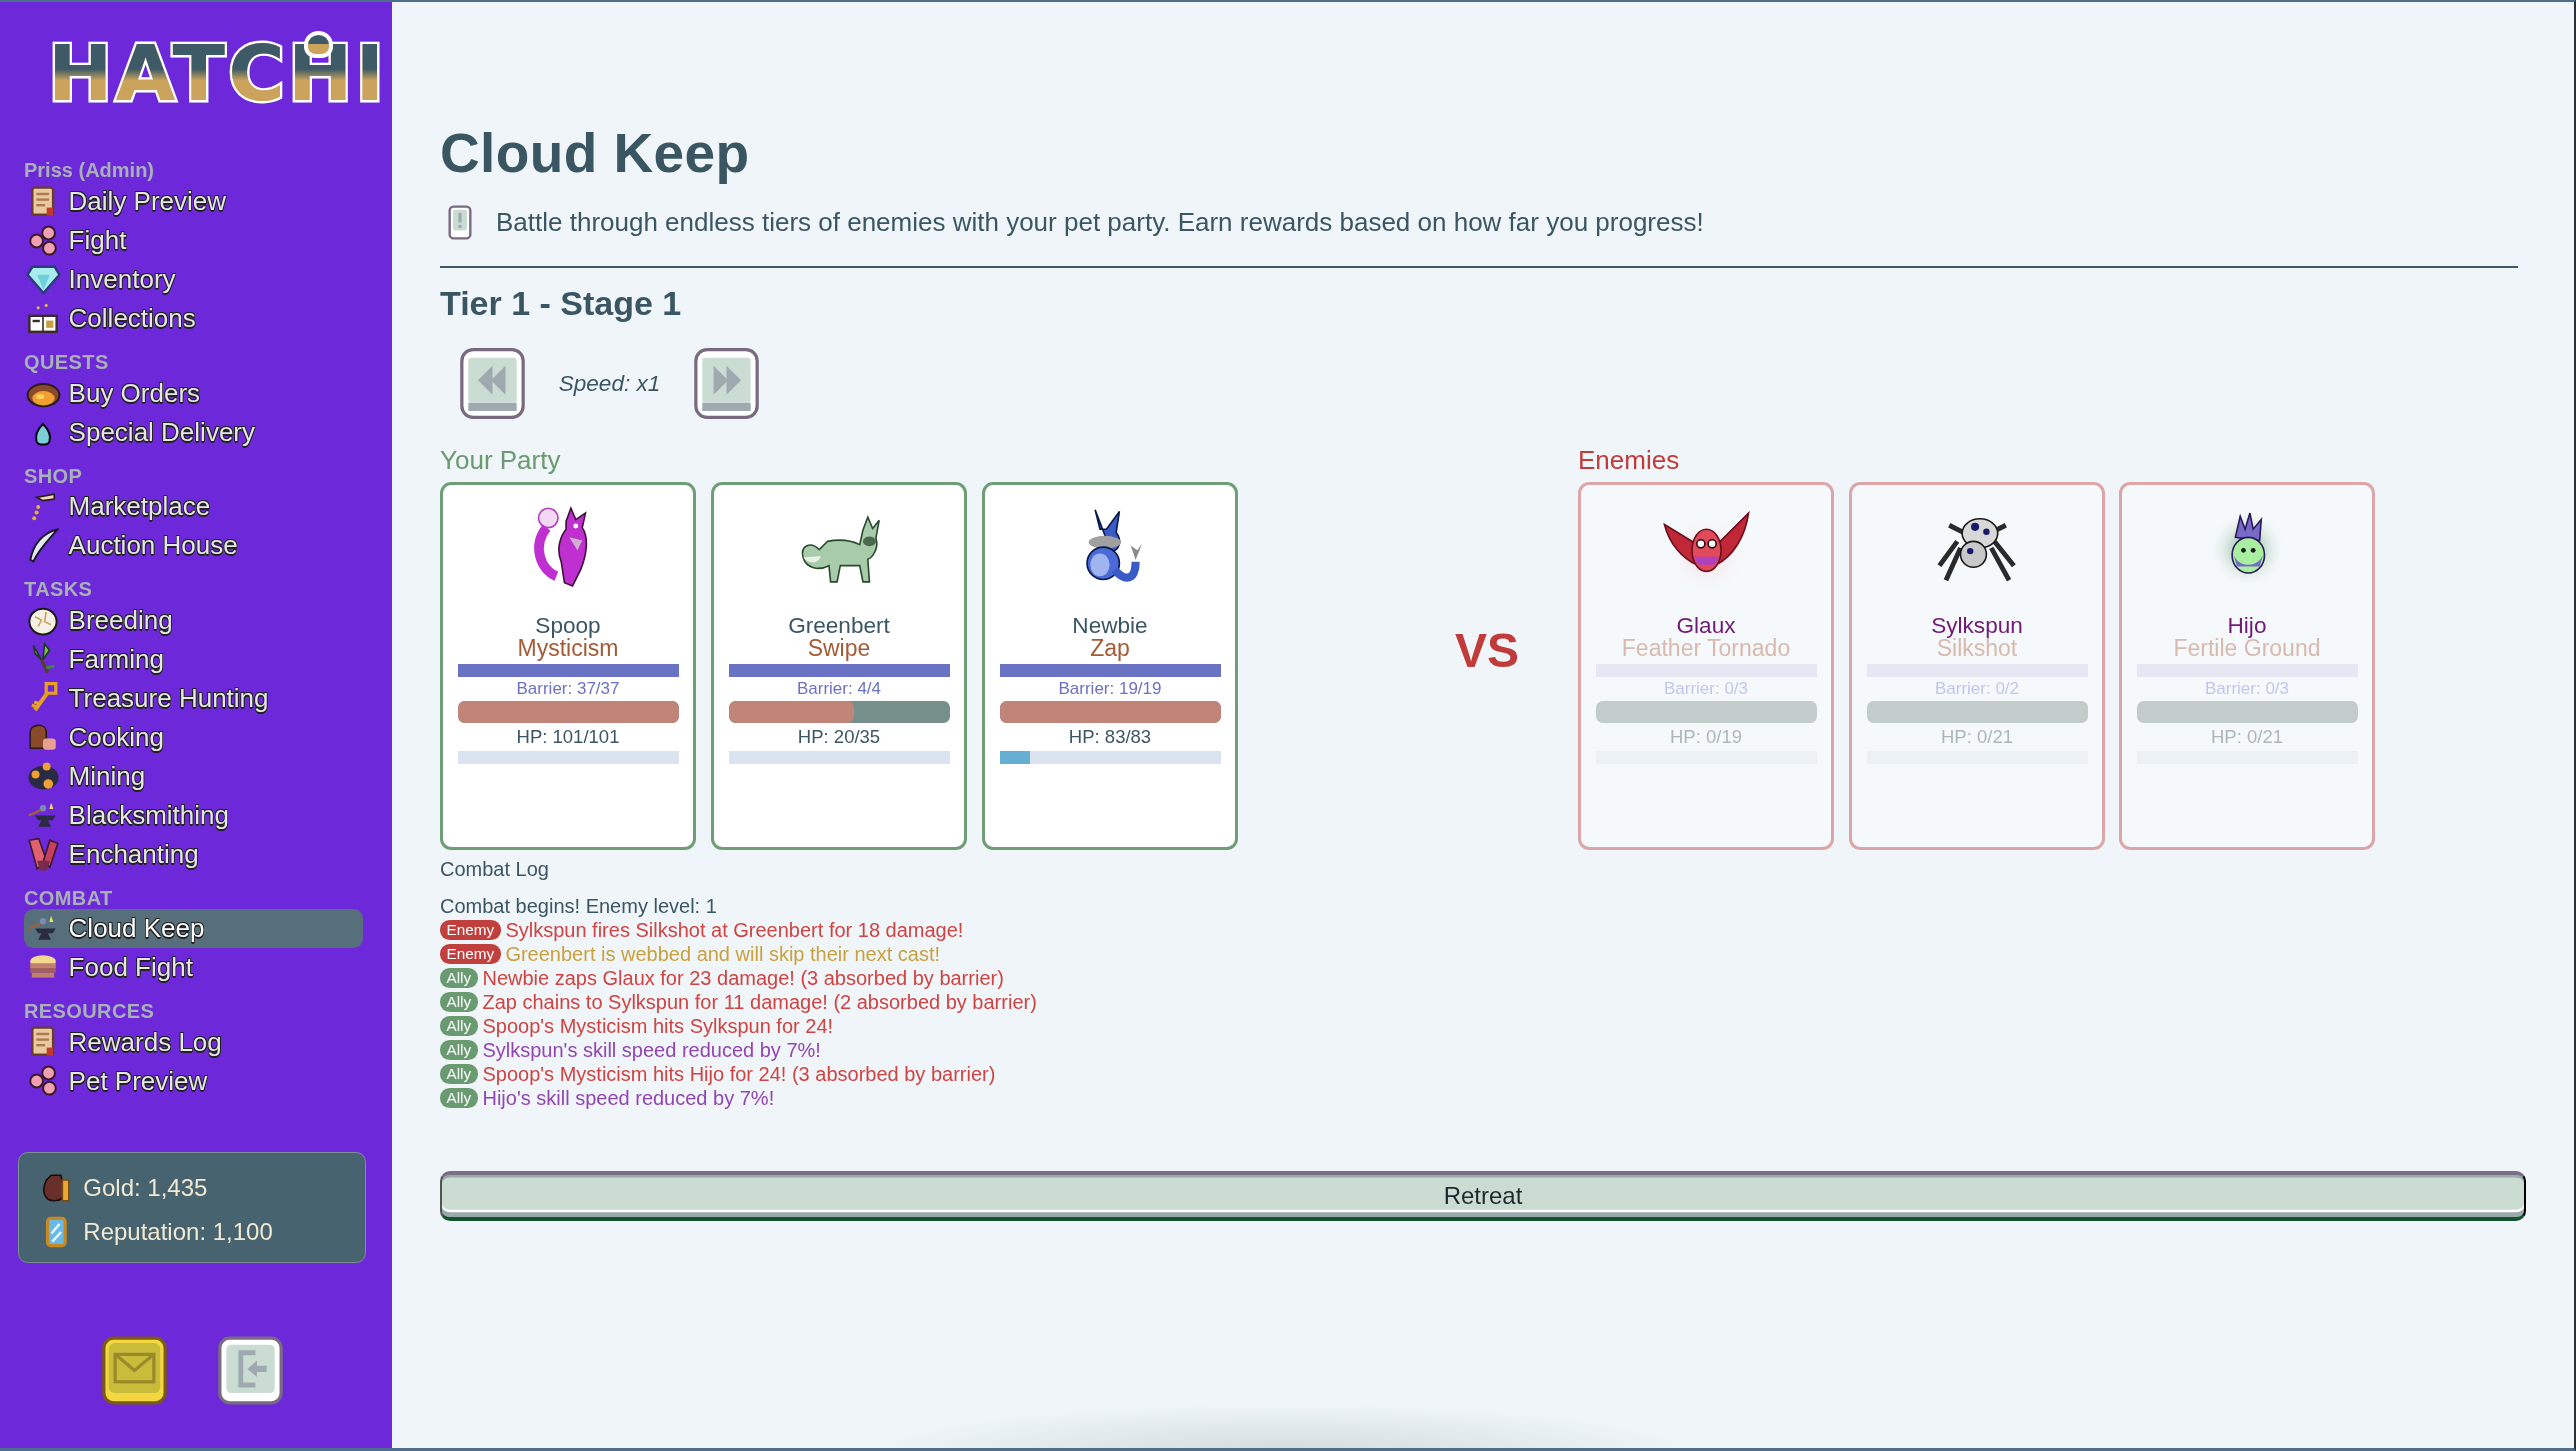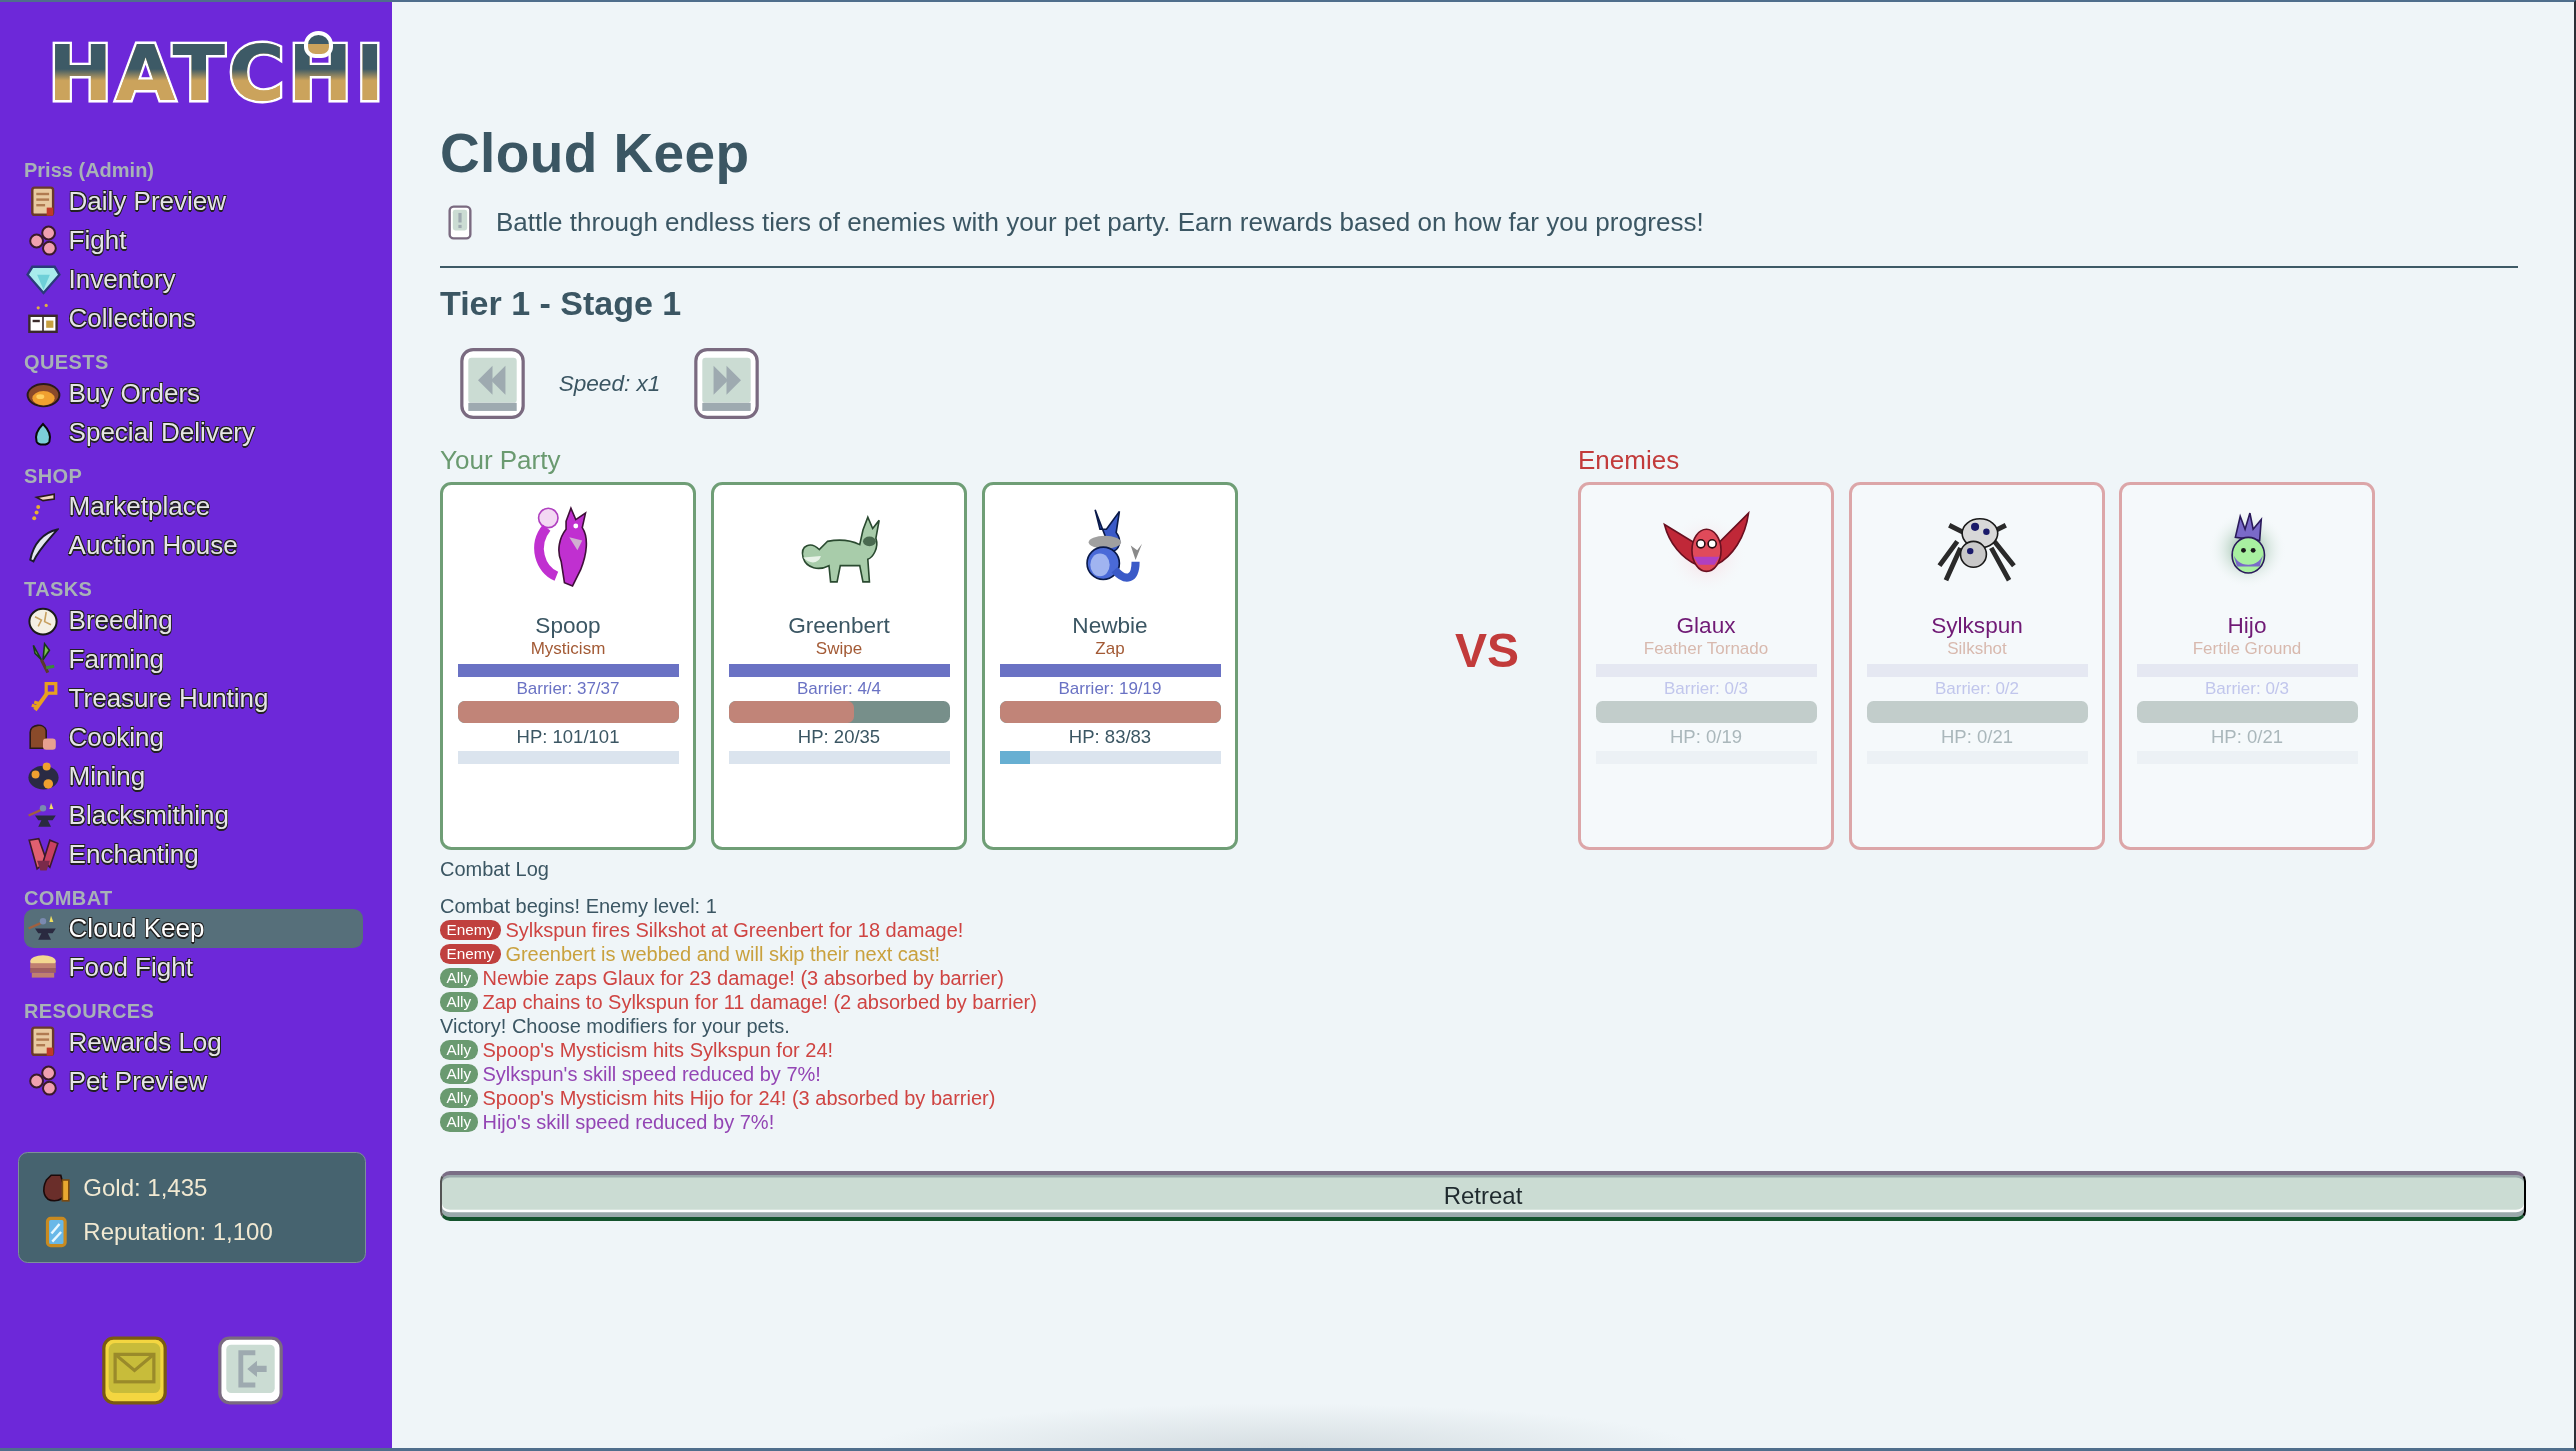--- a/index.html
+++ b/index.html
@@ -48,21 +48,21 @@
   .speed-label { font-size: 22.6px; color: #3b5663; width: 169px; text-align: center; }
 
   .party-label { position: absolute; left: 48px; top: 445px; font-size: 26px; color: #6a9a70; }
   .enemy-label { position: absolute; left: 1186px; top: 445px; font-size: 26px; color: #c23b3b; }
   .vs { position: absolute; left: 1063px; top: 623px; font-size: 48px; font-weight: bold; color: #c23b3b; }
 
   .card { position: absolute; top: 482px; width: 256px; height: 368px; border-radius: 11.3px; background: #ffffff; border: 3.2px solid #6f9e76; padding: 16px 14.5px 0 14.5px; text-align: center; }
   .card.enemy { background: #f5f9fb; border-color: #dca6a8; }
   .card .sprite { width: 100%; height: 97px; display: flex; align-items: center; justify-content: center; }
   .card .pet-name { font-size: 22.6px; color: #3b5663; height: 24px; line-height: 24px; margin-top: 16px; }
-  .card .pet-skill { font-size: 17px; color: #a35a35; height: 21px; line-height: 21px; }
+  .card .pet-skill { font-size: 23px; color: #a35a35; height: 21px; line-height: 21px; }
   .card.enemy .pet-name { color: #701a75; }
   .card.enemy .pet-skill { color: #d8b9ae; }
   .bar-barrier { height: 13px; background: #6a72c4; margin-top: 4.8px; }
   .card.enemy .bar-barrier { background: #e5e8f2; }
   .barrier-txt { font-size: 17px; color: #6a72c4; height: 24px; line-height: 24px; }
   .card.enemy .barrier-txt { color: #c1c6ec; }
   .bar-hp { height: 22.6px; border-radius: 6.5px; background: #778f8a; position: relative; overflow: hidden; }
   .bar-hp .fill { position: absolute; left: 0; top: 0; bottom: 0; background: #c18478; border-radius: 6.5px; }
   .card.enemy .bar-hp { background: #c2cdcb; }
   .hp-txt { font-size: 18.5px; color: #3b5663; height: 27.4px; line-height: 27.4px; }
@@ -558,23 +558,20 @@
     </div>
     <div class="log-line">
       <span class="badge ally">Ally</span>
       <span class="c-red">Newbie zaps Glaux for 23 damage! (3 absorbed by barrier)</span>
     </div>
     <div class="log-line">
       <span class="badge ally">Ally</span>
       <span class="c-red">Zap chains to Sylkspun for 11 damage! (2 absorbed by barrier)</span>
     </div>
     <div class="log-line">
-      <span class="c-plain">Victory! Choose modifiers for your pets.</span>
-    </div>
-    <div class="log-line">
       <span class="badge ally">Ally</span>
       <span class="c-red">Spoop's Mysticism hits Sylkspun for 24!</span>
     </div>
     <div class="log-line">
       <span class="badge ally">Ally</span>
       <span class="c-purple">Sylkspun's skill speed reduced by 7%!</span>
     </div>
     <div class="log-line">
       <span class="badge ally">Ally</span>
       <span class="c-red">Spoop's Mysticism hits Hijo for 24! (3 absorbed by barrier)</span>

